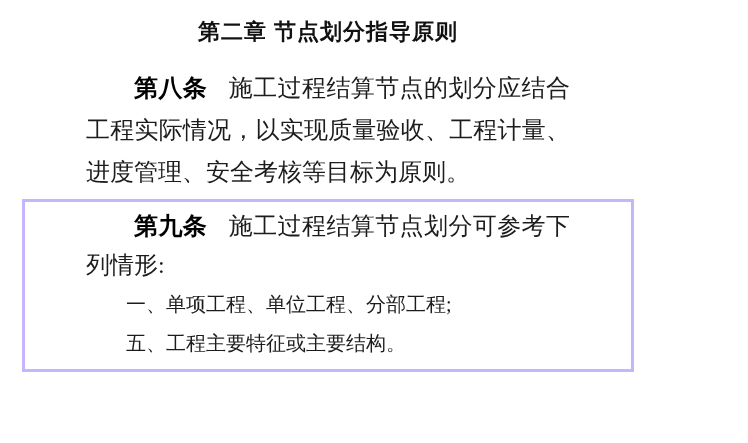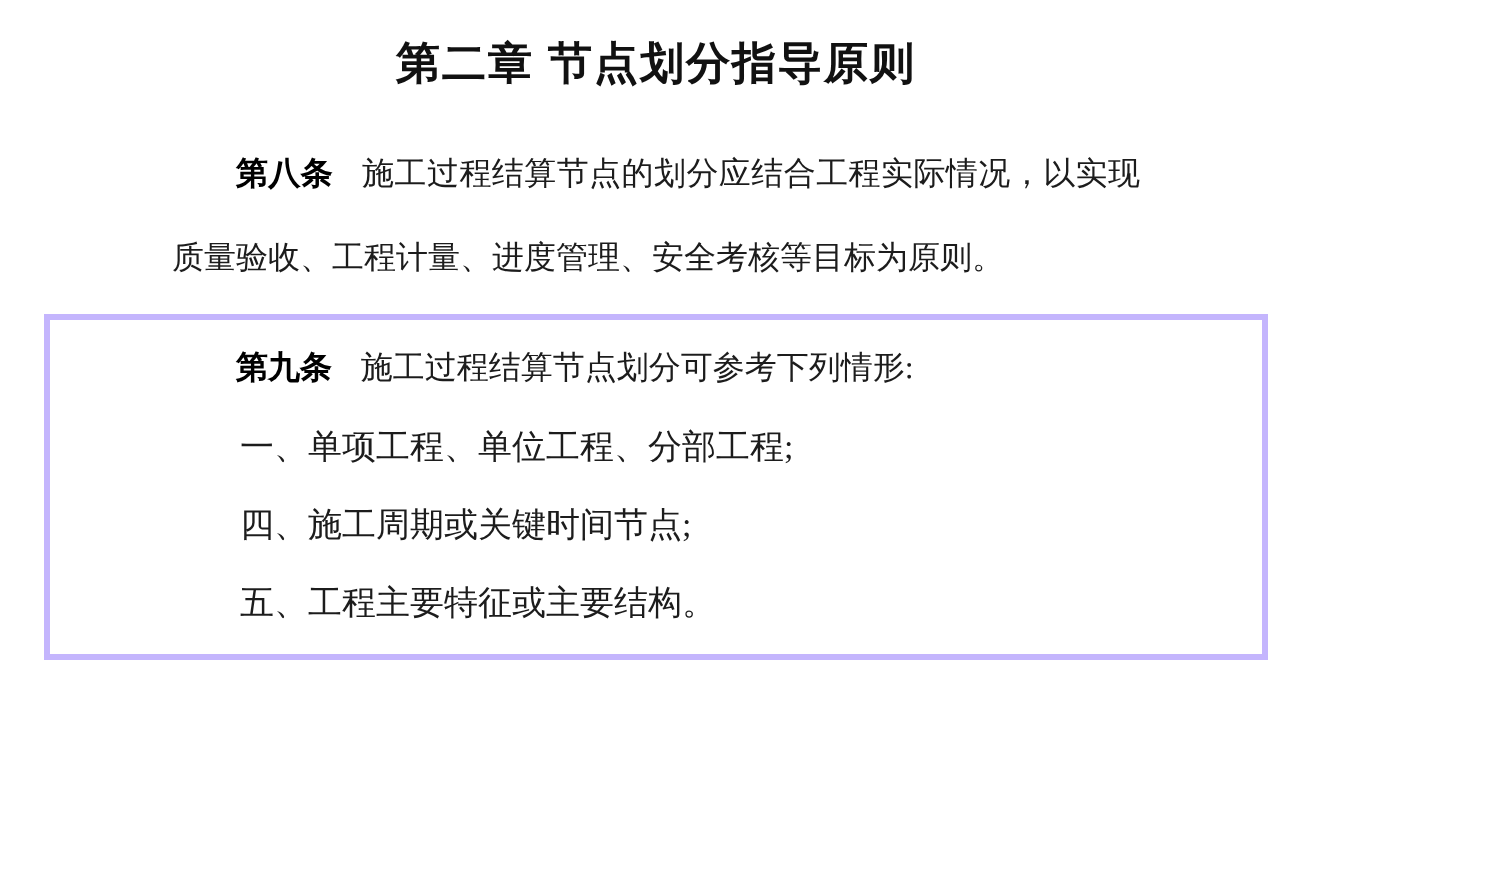--- a/index.html
+++ b/index.html
@@ -26,21 +26,21 @@
     font-size: 22px;
     line-height: 30px;
     letter-spacing: 1px;
     color: #111111;
   }
   .content {
     padding: 0 86px;
   }
   .para {
     margin: 0;
-    font-size: 16px;
+    font-size: 24px;
     line-height: 42px;
     text-align: justify;
     text-indent: 2em;
     color: #1c1c1c;
   }
   .para-first {
     margin-top: 20px;
   }
   .article-label {
     font-weight: 700;
@@ -51,21 +51,21 @@
     margin: 6px -64px 0 -64px;
     border: 3px solid #c4b5fd; 
     padding: 5px 61px 6px 61px;
     background: transparent;
   }
   .highlight-box .para {
     line-height: 39px;
   }
   .list-line {
     margin: 0;
-    font-size: 17px;
+    font-size: 20px;
     line-height: 39px;
     text-indent: 2em;
     color: #1c1c1c;
   }
 </style>
 </head>
 <body>
 
 <div class="page">
 
@@ -73,20 +73,19 @@
 
   <div class="content">
 
     <p class="para para-first"><span class="article-label">第八条</span><span>施工过程结算节点的划分应结合工程实际情况，以实现质量验收、工程计量、进度管理、安全考核等目标为原则。</span></p>
 
     <div class="highlight-box">
 
       <p class="para"><span class="article-label">第九条</span><span>施工过程结算节点划分可参考下列情形:</span></p>
 
       <p class="list-line">一、单项工程、单位工程、分部工程;</p>
-      <p class="list-line">四、施工周期或关键时间节点;</p>
       <p class="list-line">五、工程主要特征或主要结构。</p>
 
     </div>
 
   </div>
 
 </div>
 
 </body></html>

